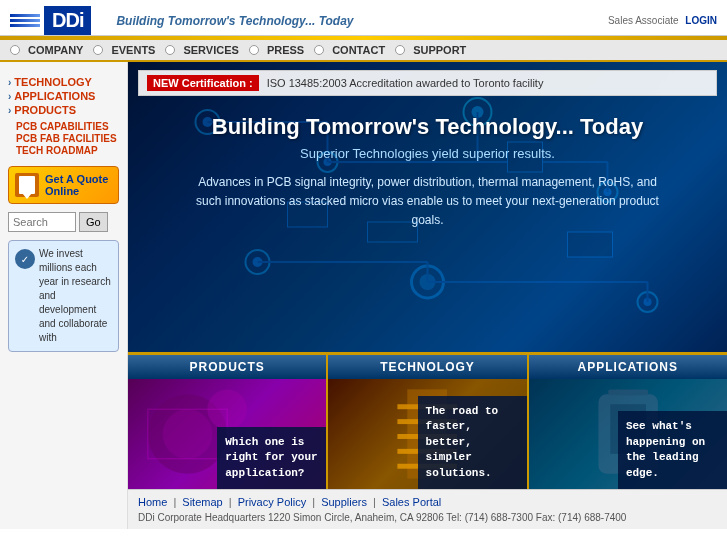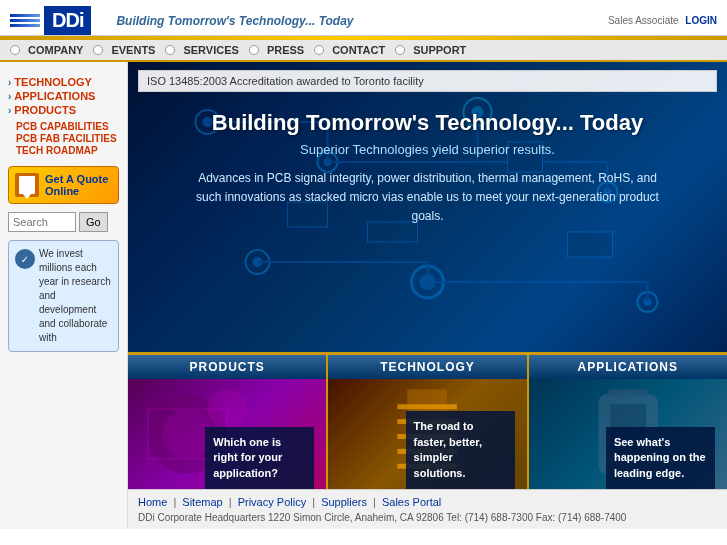--- a/index.html
+++ b/index.html
@@ -59,21 +59,21 @@
     #hero-sub { color: #aaddff; font-size: 13px; margin-bottom: 12px; }
     #hero-desc { color: #cce8ff; font-size: 12px; line-height: 1.6; max-width: 480px; margin: 0 auto; }
 
     
     #cards { display: flex; border-top: 3px solid #cc9900; }
     .card { flex: 1; position: relative; overflow: hidden; cursor: pointer; }
     .card-title { background: linear-gradient(to bottom, #336699, #003366); color: #fff; font-size: 12px; font-weight: bold; text-align: center; padding: 5px; letter-spacing: 1px; }
     .card-bg-products { background: linear-gradient(135deg, #550055, #8800aa, #aa0066); min-height: 100px; flex: 1; }
     .card-bg-tech { background: linear-gradient(135deg, #441100, #885500, #664400); min-height: 100px; flex: 1; }
     .card-bg-apps { background: linear-gradient(135deg, #003355, #005577, #336688); min-height: 100px; flex: 1; }
-    .card-overlay { position: absolute; bottom: 0; right: 12px; width: 55%; background: rgba(0,20,60,0.85); padding: 8px; }
+    .card-overlay { position: absolute; bottom: 0; right: 0; width: 55%; background: rgba(0,20,60,0.85); padding: 8px; font-family: Liberation Mono, monospace; }
     .card-text { color: #fff; font-size: 11px; font-weight: bold; line-height: 1.4; }
     .card-divider { width: 2px; background: #cc9900; }
 
     
     #footer { background: #f0f0f0; border-top: 1px solid #ccc; padding: 6px 10px; }
     #footer-links { font-size: 11px; color: #333; margin-bottom: 4px; }
     #footer-links a { color: #003399; text-decoration: none; }
     #footer-links span { color: #666; margin: 0 3px; }
     #footer-address { font-size: 10px; color: #555; }
 
@@ -209,20 +209,21 @@
           <line x1="300" y1="220" x2="520" y2="220" stroke="#0066cc" stroke-width="2"></line>
           <line x1="520" y1="220" x2="520" y2="240" stroke="#0066cc" stroke-width="2"></line>
           <rect x="160" y="140" width="40" height="25" fill="#003366" stroke="#0088ff" stroke-width="1"></rect>
           <rect x="240" y="160" width="50" height="20" fill="#003366" stroke="#0088ff" stroke-width="1"></rect>
           <rect x="380" y="80" width="35" height="30" fill="#003366" stroke="#0088ff" stroke-width="1"></rect>
           <rect x="440" y="170" width="45" height="25" fill="#003366" stroke="#0088ff" stroke-width="1"></rect>
         </svg>
       </div>
 
       <div id="cert-banner">
+        <span class="cert-new">NEW Certification :</span>
         <span class="cert-text">ISO 13485:2003 Accreditation awarded to Toronto facility</span>
       </div>
 
       <div id="hero-content">
         <div id="hero-title">Building Tomorrow's Technology... Today</div>
         <div id="hero-sub">Superior Technologies yield superior results.</div>
         <div id="hero-desc">Advances in PCB signal integrity, power distribution, thermal management, RoHS, and such innovations as stacked micro vias enable us to meet your next-generation product goals.</div>
       </div>
     </div>
 

